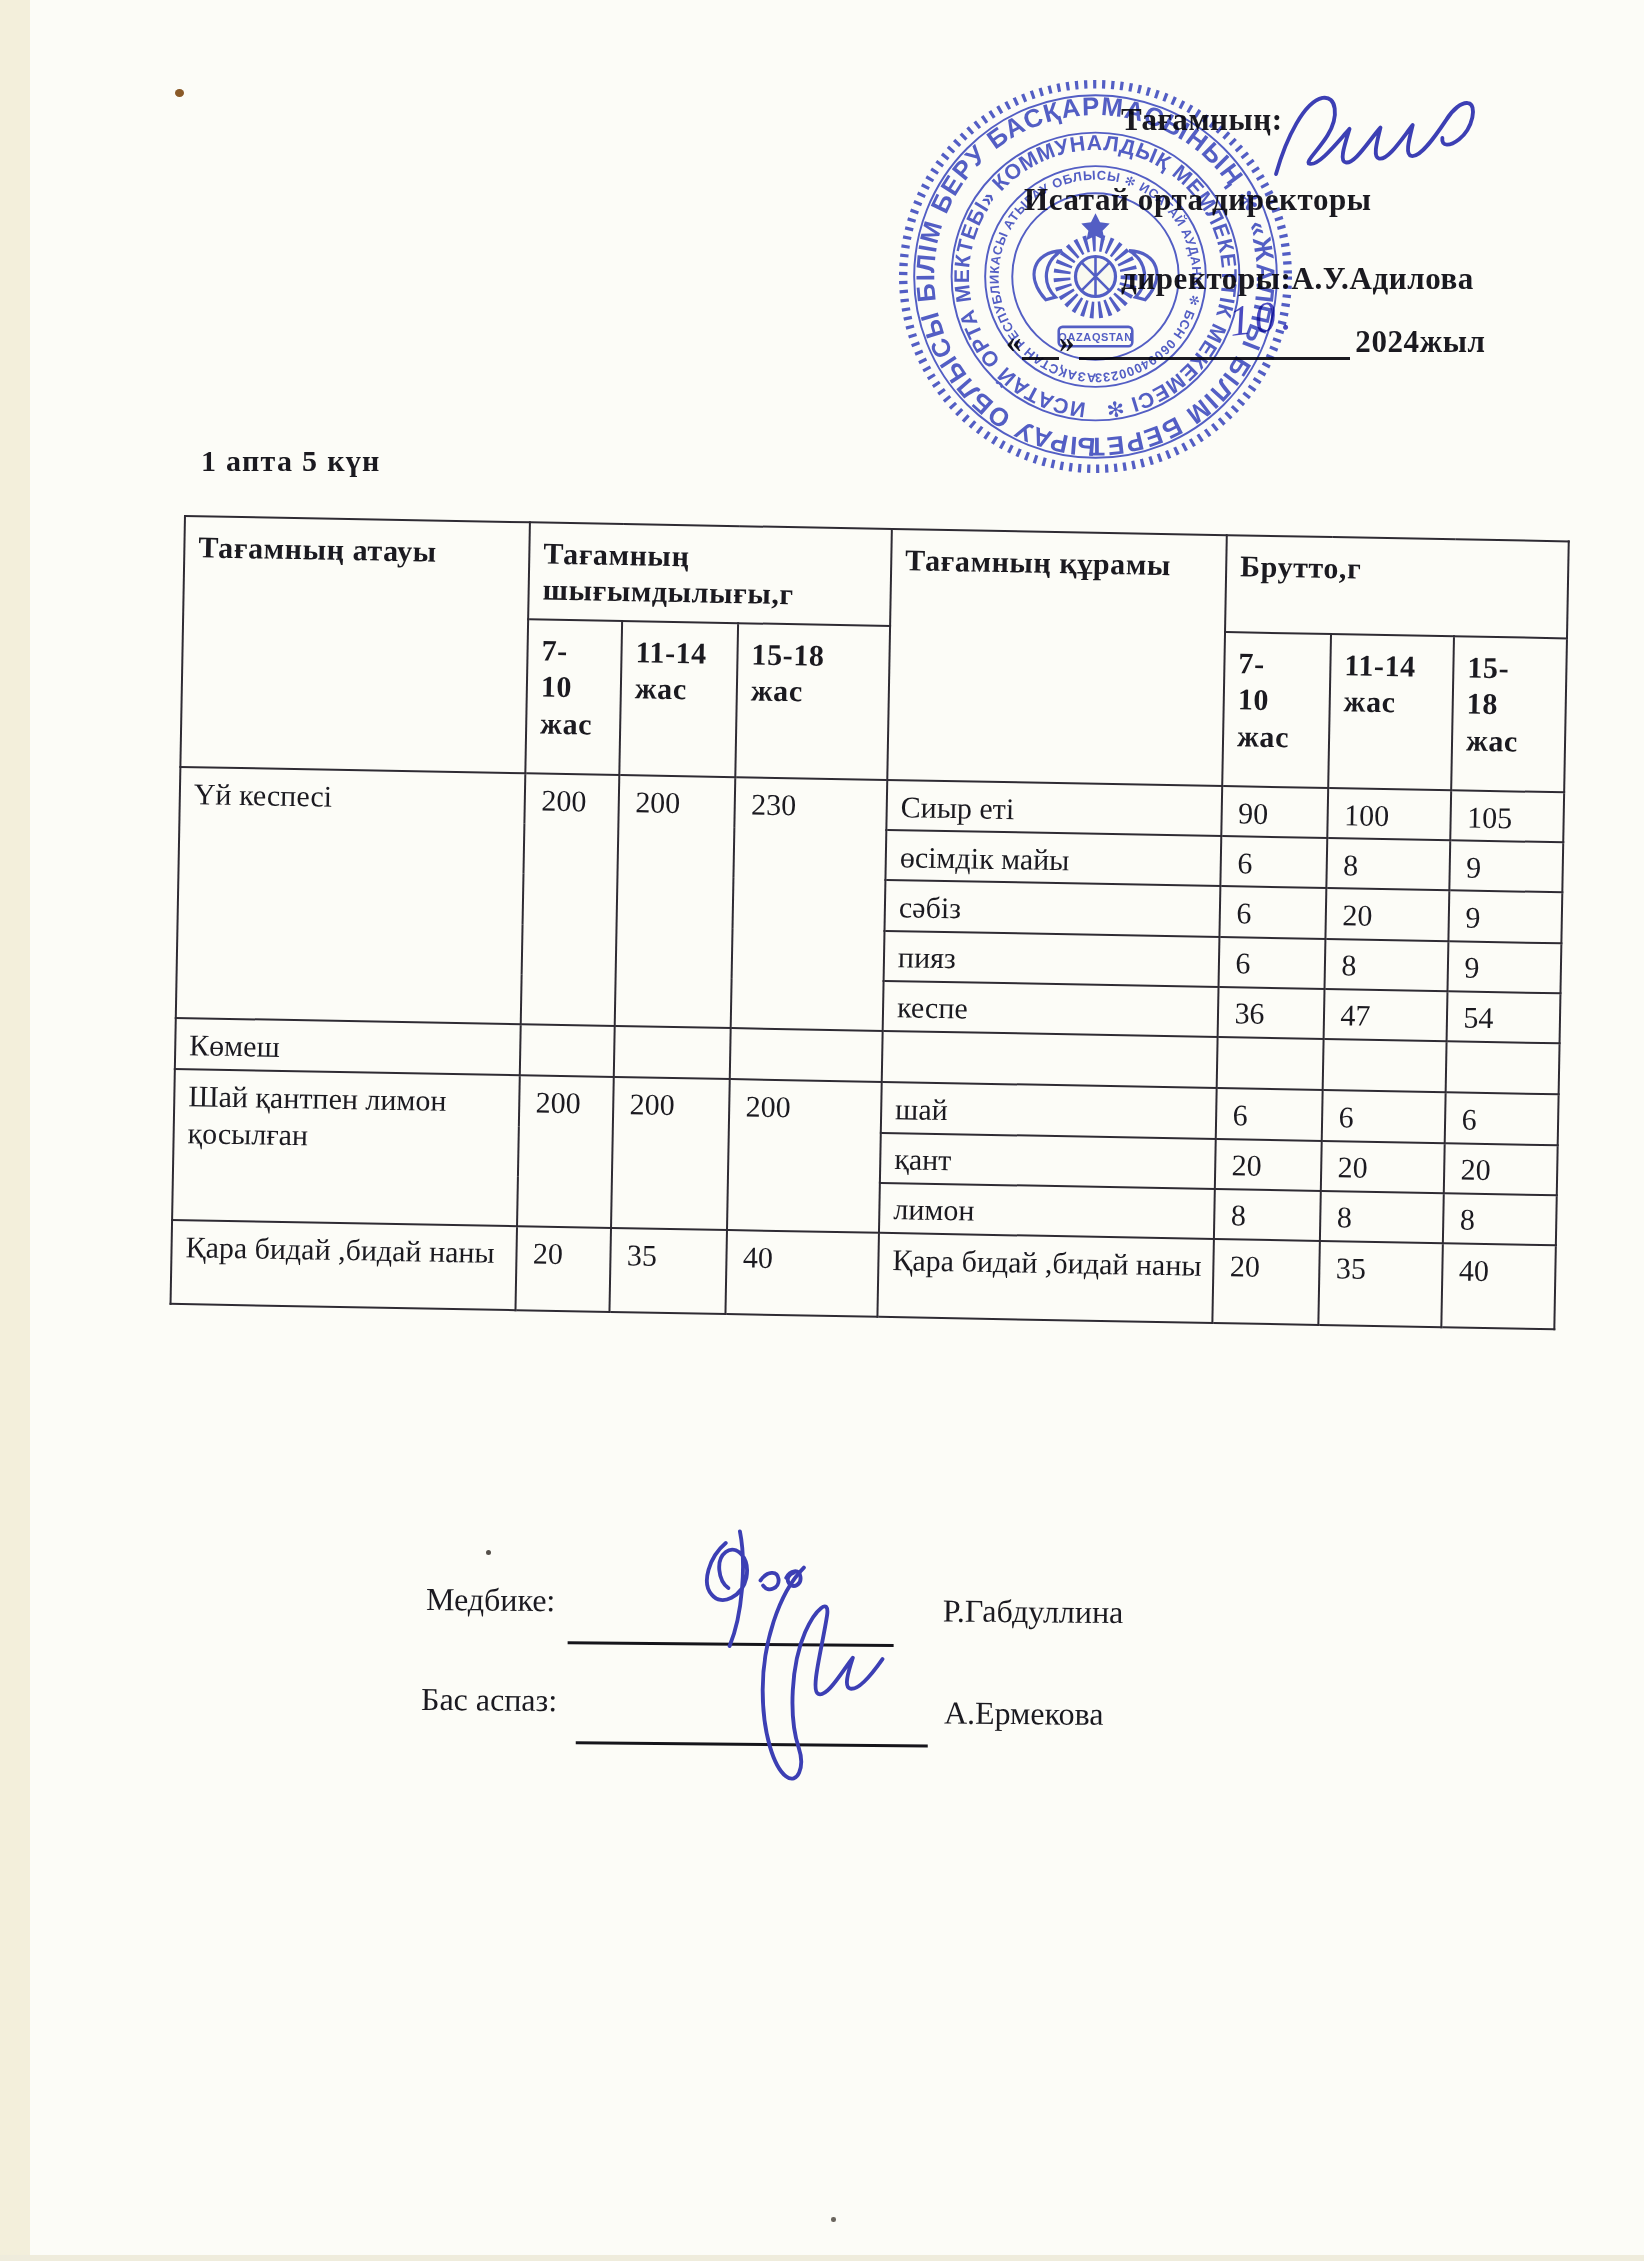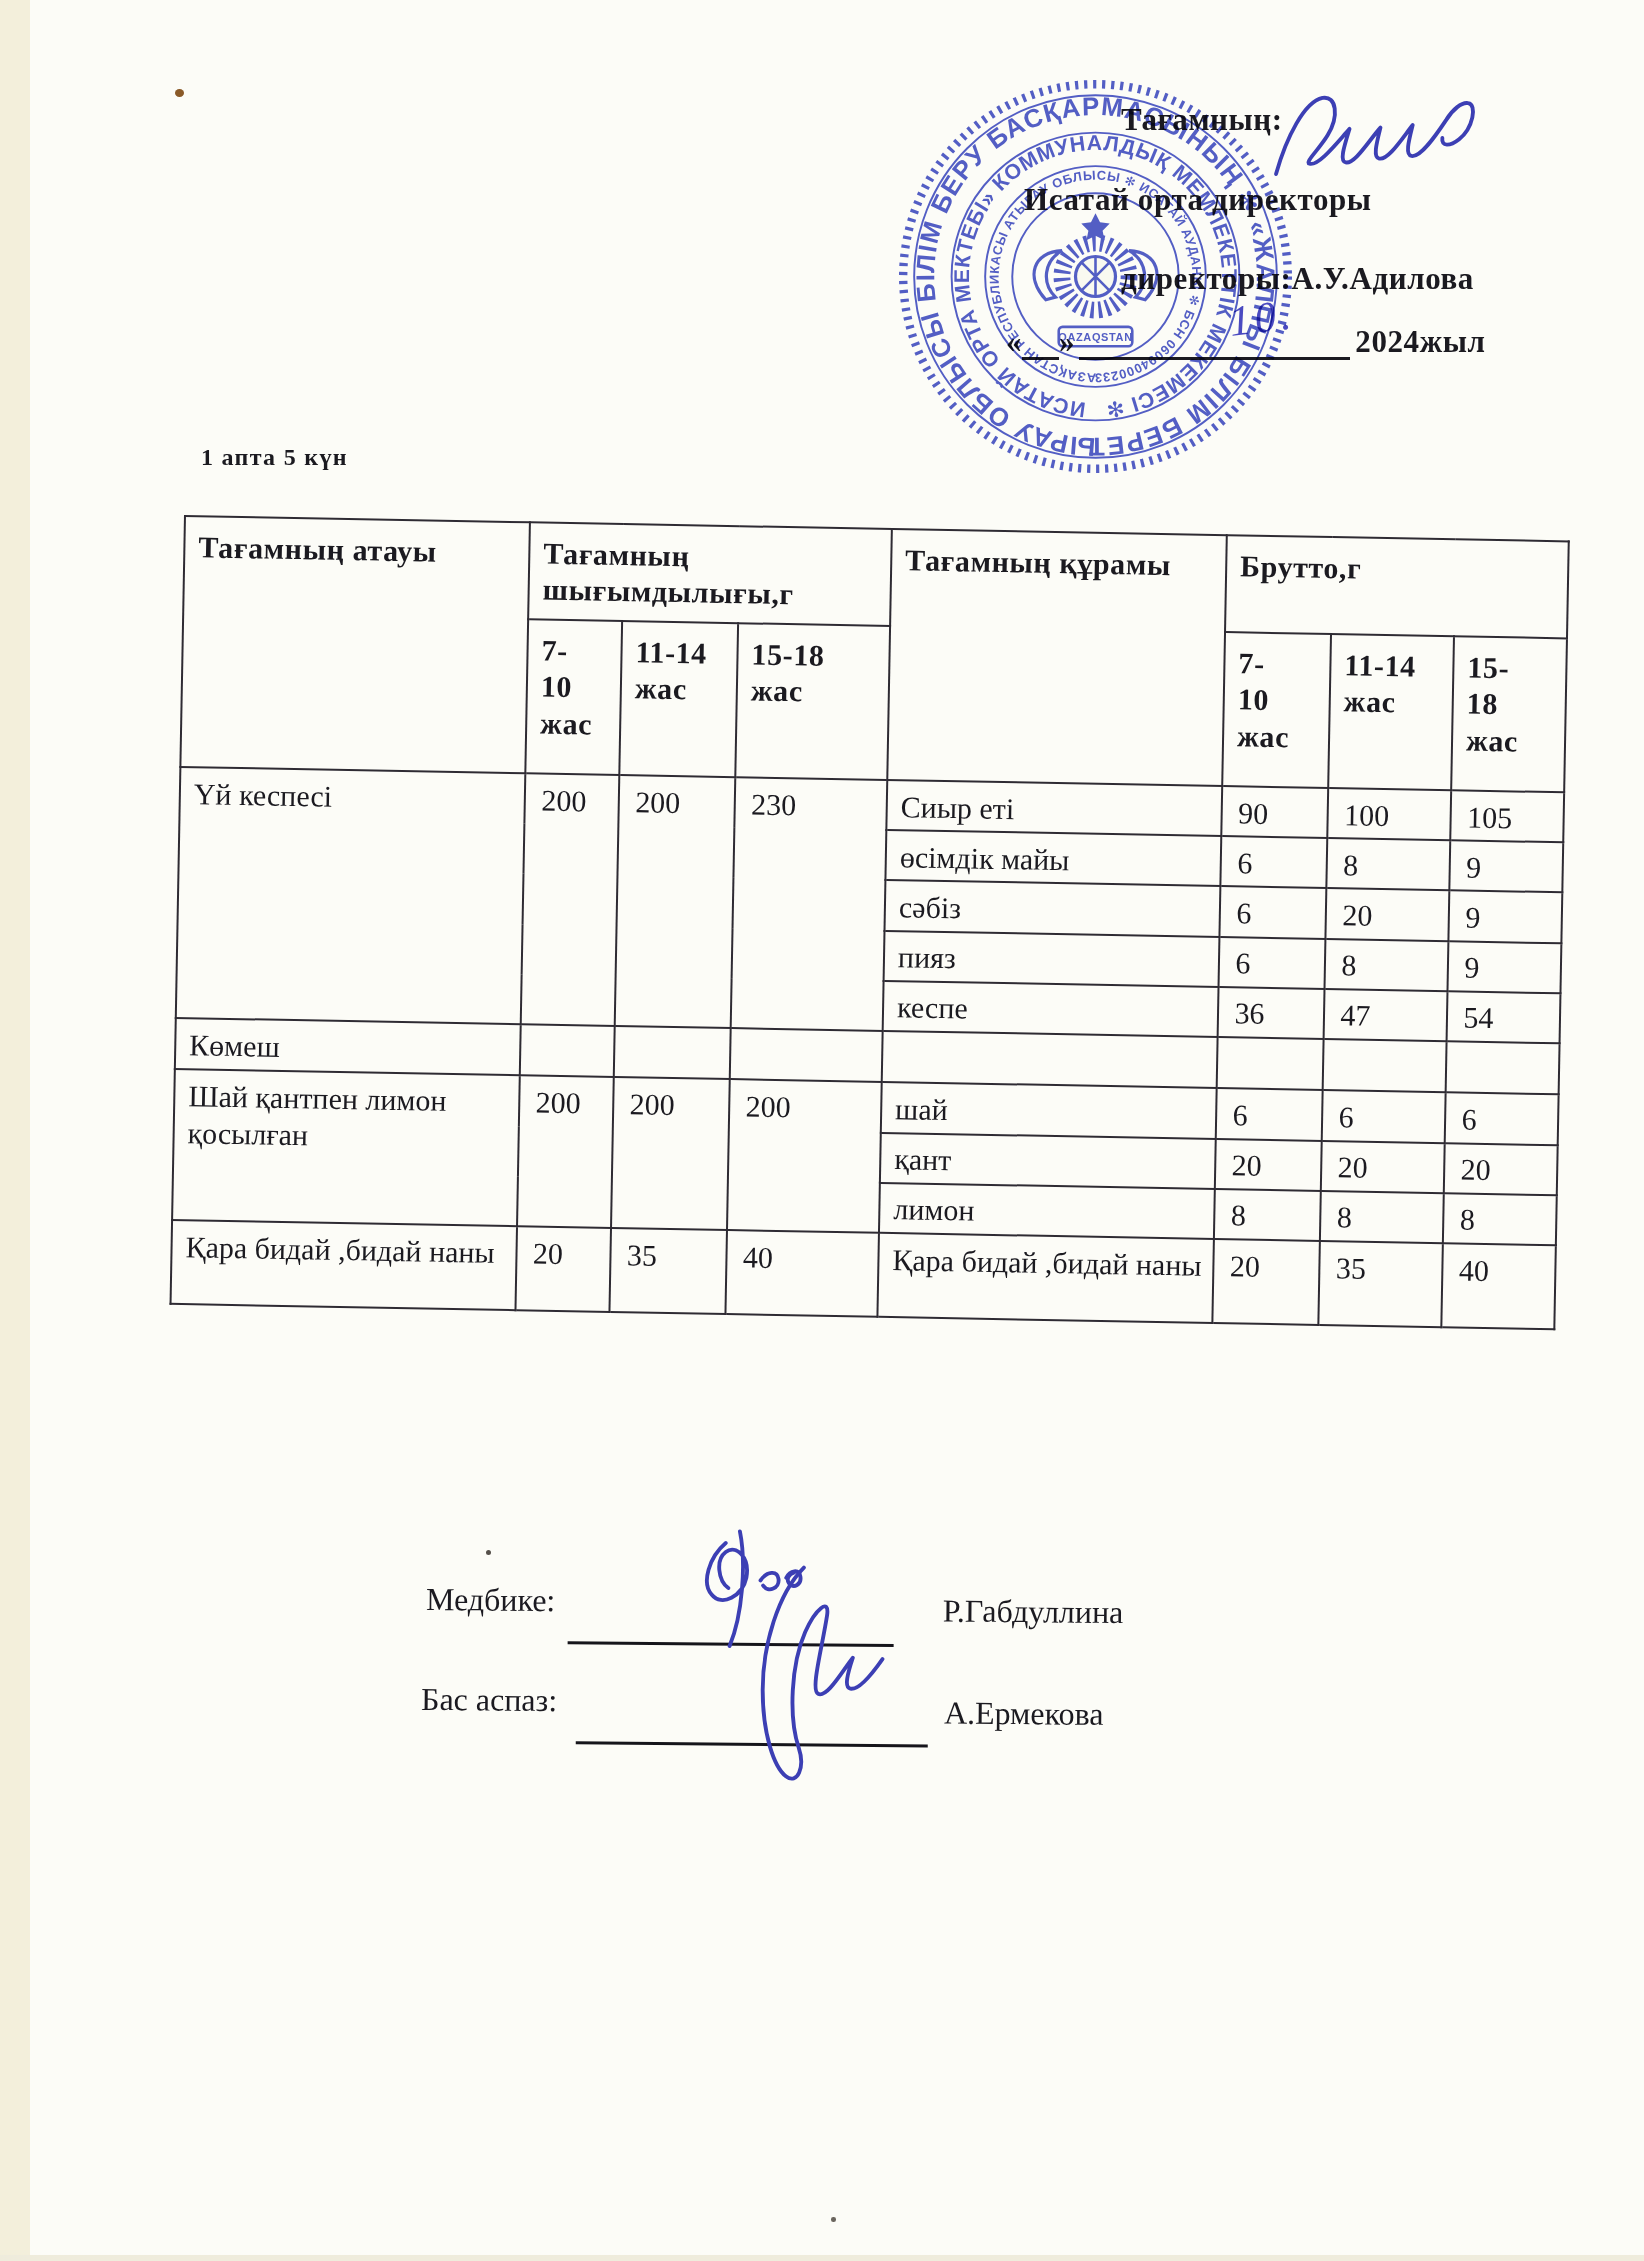--- a/index.html
+++ b/index.html
@@ -39,21 +39,21 @@
   .stamp .banner-t { font-size:17px; font-weight:bold; letter-spacing:1px; }
 
   
   .sig { position:absolute; }
   .sig path { fill:none; stroke:#3c3fb4; stroke-width:6; stroke-linecap:round; stroke-linejoin:round; }
   .sig-director { left:1267px; top:76px; }
   .sig-nurse    { left:664px; top:1517px; }
   .sig-cook     { left:706px; top:1553px; }
 
   
-  .doc-title { position:absolute; left:201px; top:444px; font-size:24px; font-weight:bold; letter-spacing:1.3px; }
+  .doc-title { position:absolute; left:201px; top:444px; font-size:30px; font-weight:bold; letter-spacing:1.3px; }
 
   
   .tbl-wrap { position:absolute; left:184px; top:515px; transform:rotate(1.05deg); transform-origin:0 0; }
   table.menu { border-collapse:collapse; table-layout:fixed; width:1383px; background:transparent; }
   table.menu td, table.menu th { border:2.6px solid #2e2b33; font-size:30px; line-height:1.22; overflow:hidden; }
   table.menu th { text-align:left; vertical-align:top; padding:11.6px 10.3px 5.2px 13px; font-weight:bold; letter-spacing:0.6px; }
   .pre { white-space:pre-line; }
   .cell-dish { text-align:left; vertical-align:top; padding:7.7px 9px 5.2px 13px; }
   .cell-num  { vertical-align:top; text-align:left; padding:7.7px 3.9px 3.9px 15.5px; }
   .cell-ing  { vertical-align:top; text-align:left; padding:7.7px 6.4px 3.9px 13px; }

